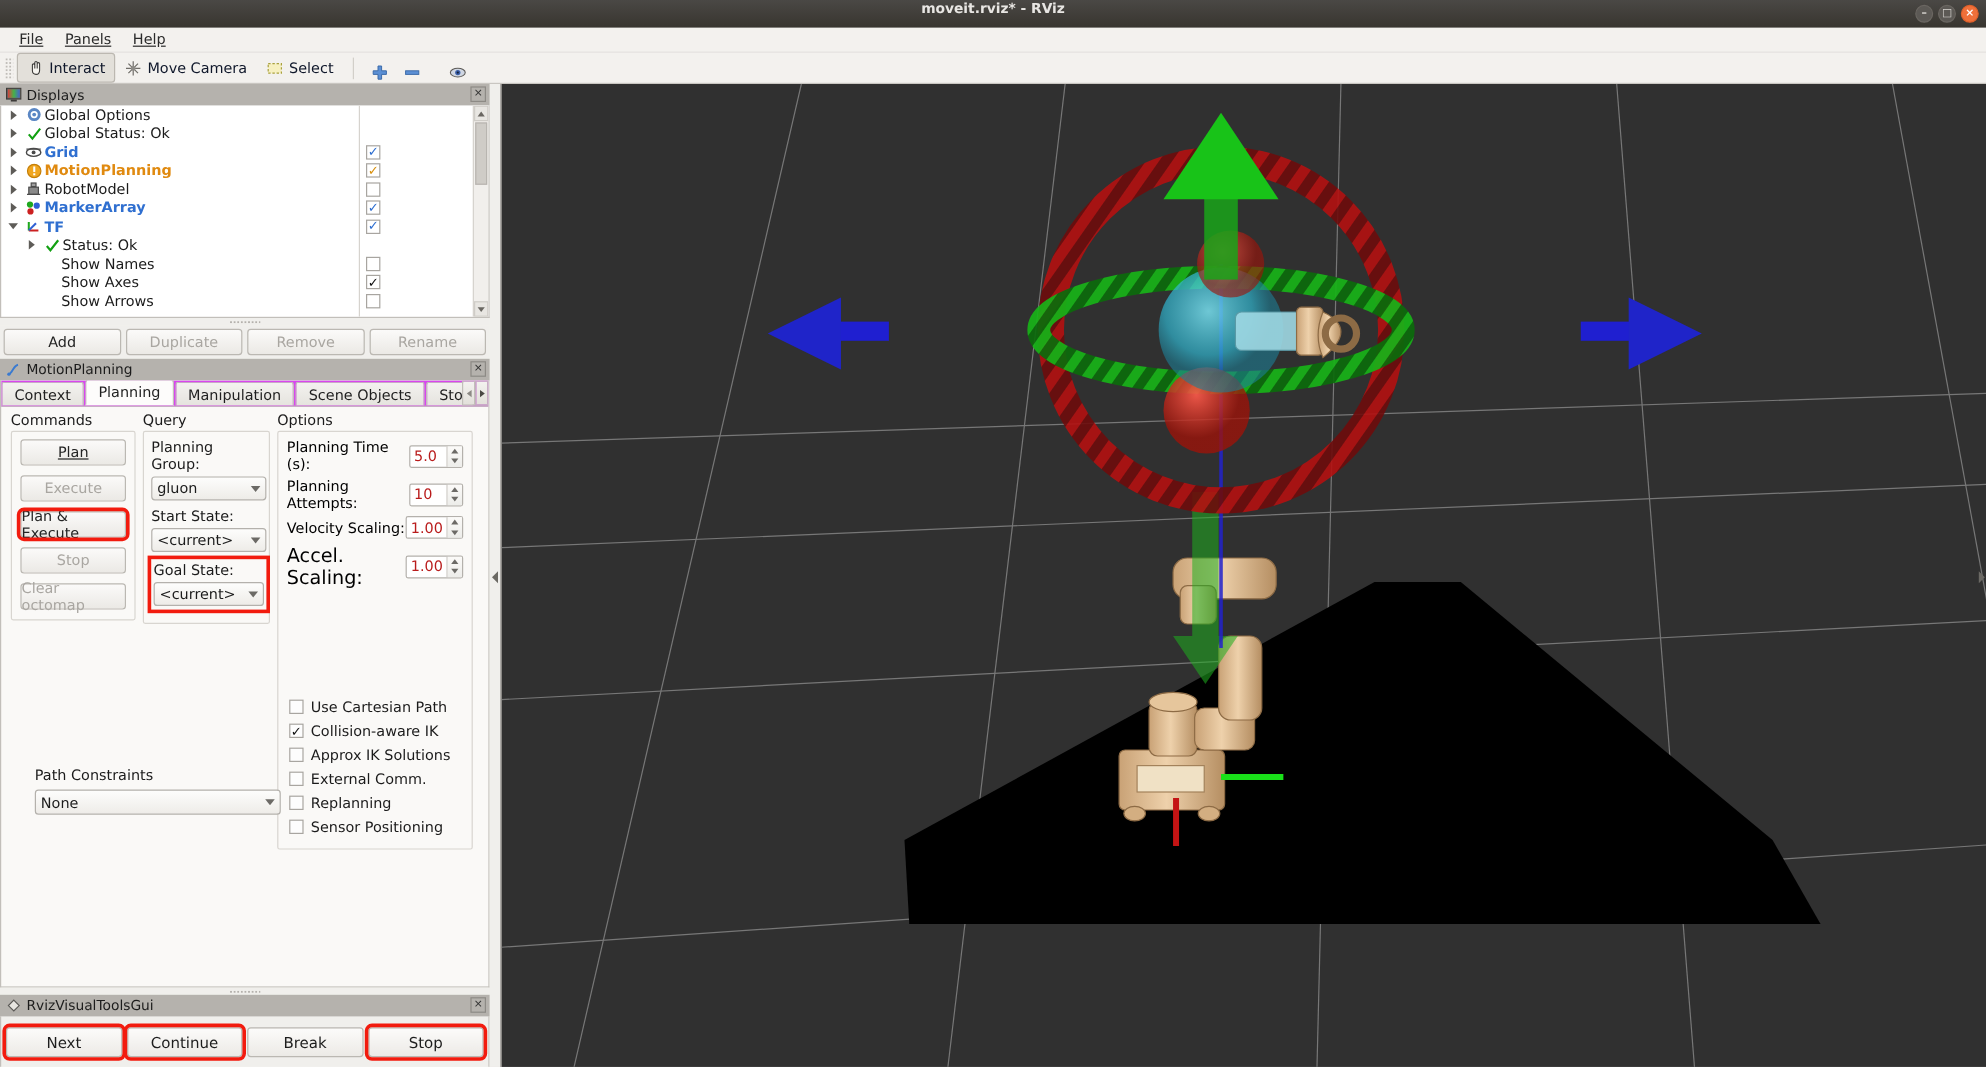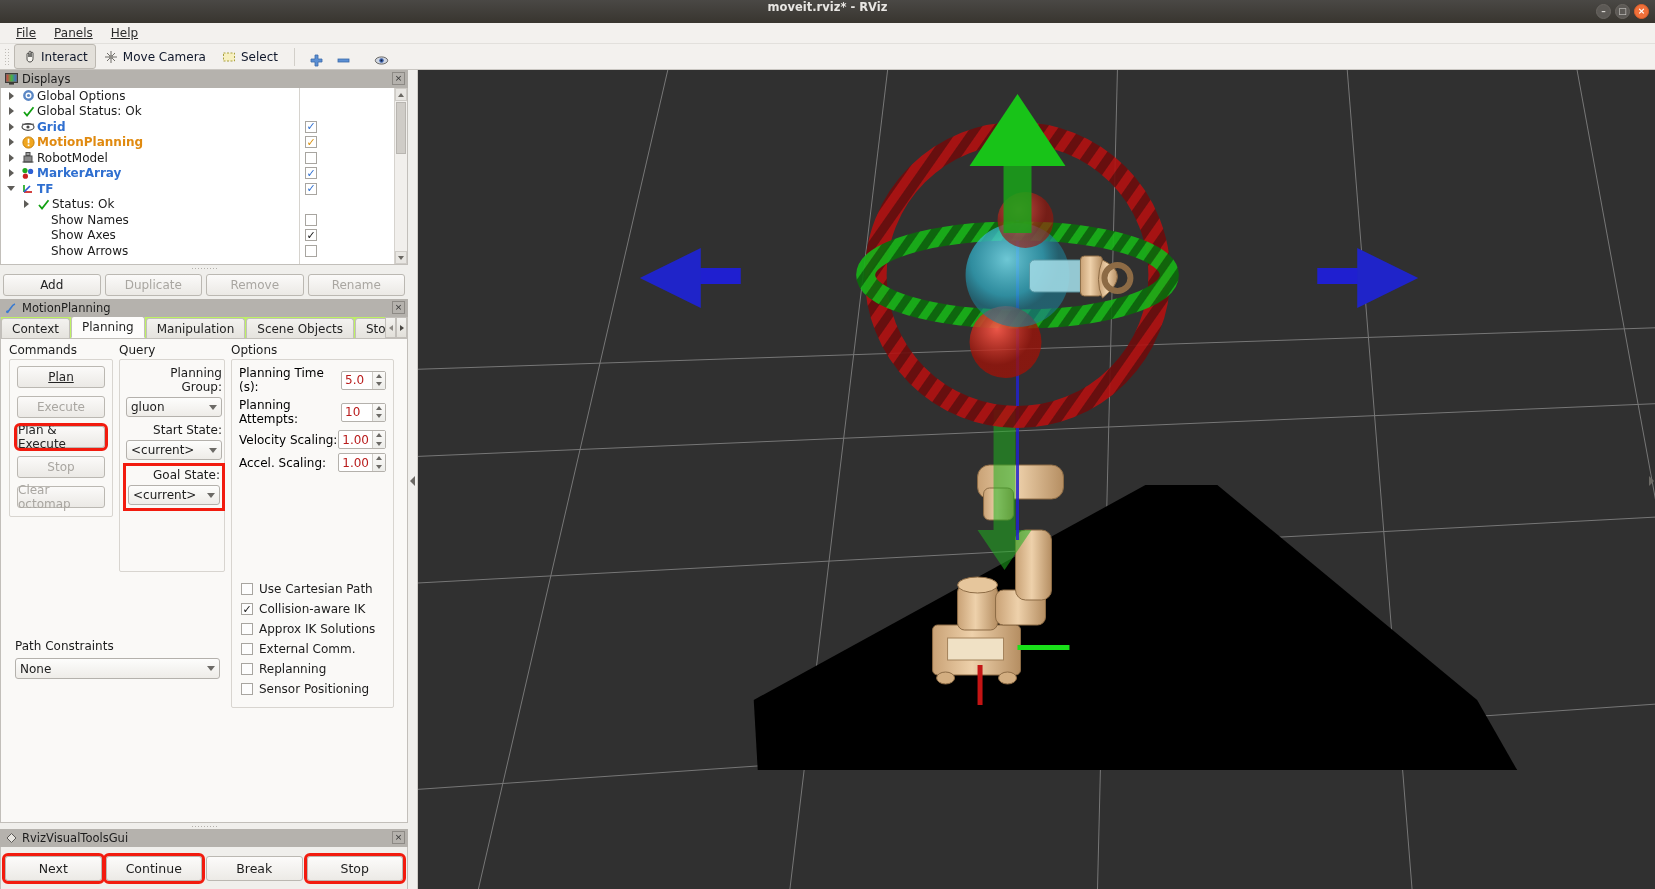--- a/index.html
+++ b/index.html
@@ -138,21 +138,21 @@
   .dots-grip { height: 6px; display: flex; align-items: center; justify-content: center;
     background: #f0efec; }
   .dots-grip span { width: 26px; height: 3px;
     background-image: radial-gradient(#b4b1ac 0.6px, transparent 0.8px);
     background-size: 3px 3px; }
 
   
   #mp-body { flex: 1; background: #faf9f7; border: 1px solid #c2bfba;
     border-top: none; display: flex; flex-direction: column; overflow: hidden; }
   #tabbar { height: 22px; display: flex; align-items: flex-end;
-    background: #bef264; border-bottom: 1px solid #c2bfba; position: relative; }
+    background: #d946ef; border-bottom: 1px solid #c2bfba; position: relative; }
   .tab {
     height: 20px; padding: 0 10px; font-size: 12px; color: #1f1f1f;
     background: linear-gradient(#f3f2ef, #e5e3de);
     border: 1px solid #c2bfba; border-bottom: none;
     border-radius: 3px 3px 0 0; margin-right: 1px;
     display: flex; align-items: center;
   }
   .tab.sel { background: #fdfcfb; height: 22px; border-bottom: 1px solid #fdfcfb; }
   .tab-scroll { position: absolute; right: 0; top: 0; height: 21px;
     display: flex; align-items: stretch; }
@@ -535,21 +535,21 @@
                   <span>Stop</span>
                 </div>
               <div class="qbtn disabled">
                   <span>Clear octomap</span>
                 </div>
             </div>
           </div>
 
           <div style="position:absolute; left:118px; top:4px; width:106px;">
             <div class="grp-label">Query</div>
-            <div class="grp-box" style="padding:6px 2px 8px 6px; height:213px;text-align:right;">
+            <div class="grp-box" style="padding:6px 2px 8px 6px; height:161px;">
               <div style="font-size:12px; color:#1b1b1b; margin-bottom:3px;">Planning Group:</div>
               <div class="combo">
                 <span class="cv">gluon</span>
                 <span class="carr"></span>
               </div>
               <div style="font-size:12px; color:#1b1b1b; margin:6px 0 3px;">Start State:</div>
               <div class="combo">
                 <span class="cv">&lt;current&gt;</span>
                 <span class="carr"></span>
               </div>
@@ -606,21 +606,21 @@
                         <i class="sp-up"></i>
                       </div>
                     <div>
                         <i class="sp-dn"></i>
                       </div>
                   </span>
                 </span>
               </div>
 
               <div style="display:flex; align-items:center; justify-content:space-between;">
-                <span style="font-size:12px;">Accel. Scaling:</span>
+                <span style="font-size:16px;">Accel. Scaling:</span>
                 <span class="spin">
                   <span class="sv">1.00</span>
                   <span class="sbtns">
                     <div>
                         <i class="sp-up"></i>
                       </div>
                     <div>
                         <i class="sp-dn"></i>
                       </div>
                   </span>
@@ -650,21 +650,21 @@
                 </div>
                 <div class="cbrow">
                   <span class="cbox"></span>
                   <span>Sensor Positioning</span>
                 </div>
               </div>
 
             </div>
           </div>
 
-          <div style="position:absolute; left:14px; top:300px; width:205px;">
+          <div style="position:absolute; left:28px; top:300px; width:205px;">
             <div class="grp-label" style="margin-bottom:5px;">Path Constraints</div>
             <div class="combo" style="height:21px;">
               <span class="cv">None</span>
               <span class="carr"></span>
             </div>
           </div>
 
         </div>
       </div>
     </div>

